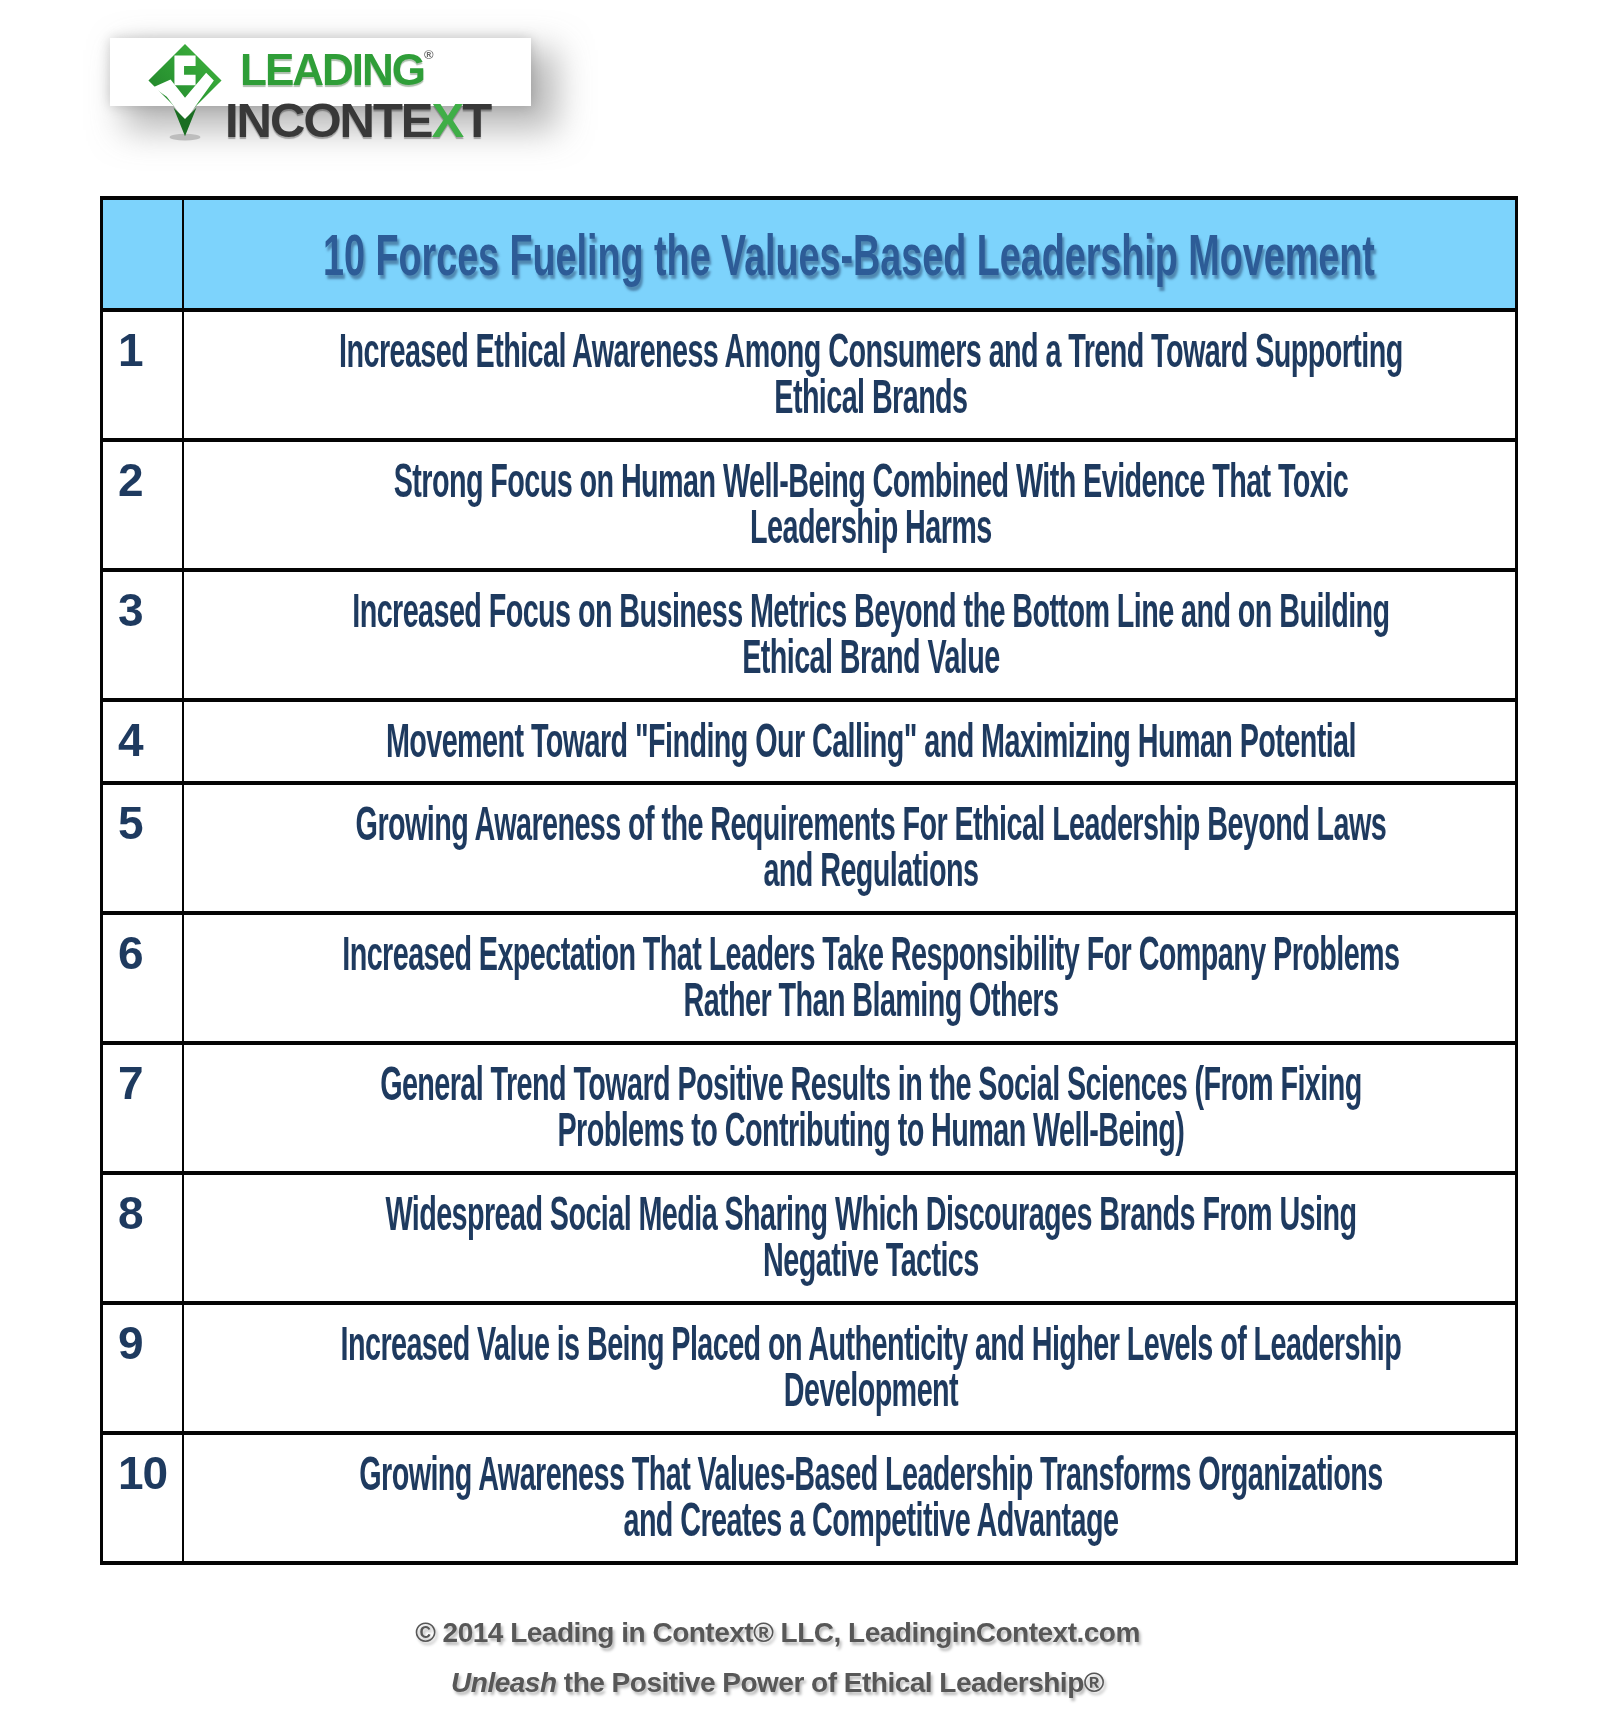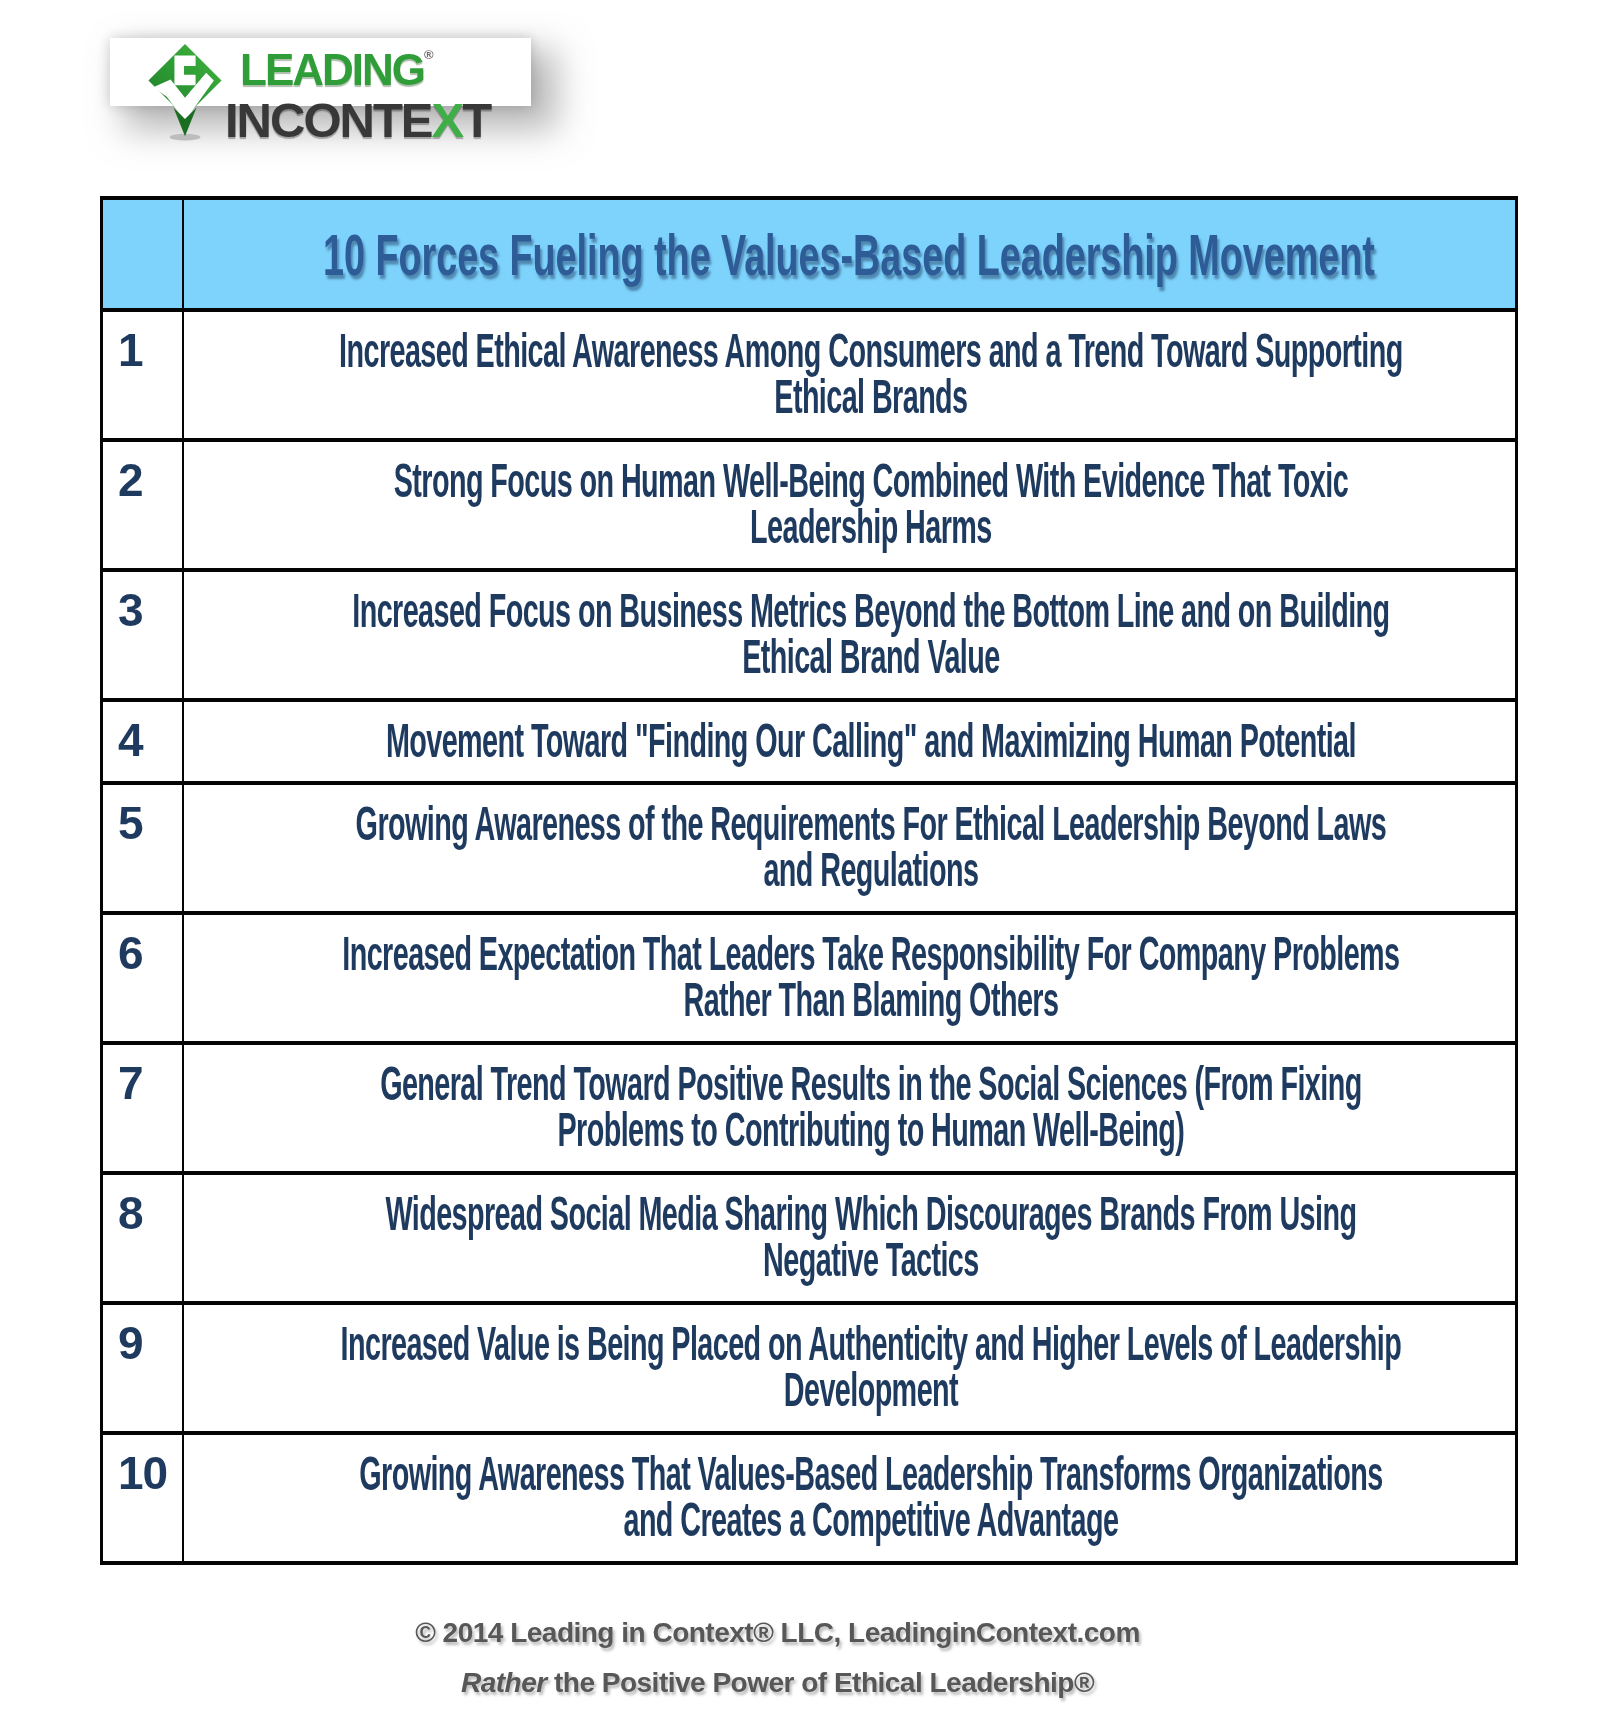--- a/index.html
+++ b/index.html
@@ -178,14 +178,14 @@
             <span class="cell-line">Growing Awareness That Values-Based Leadership Transforms Organizations
 and Creates a Competitive Advantage</span>
           </td>
       </tr>
     </tbody>
   </table>
 </div>
 
 <div class="footer">
   <div>© 2014 Leading in Context® LLC, LeadinginContext.com</div>
-  <div><span class="it">Rather</span><span> the Positive Power of Ethical Leadership®</span></div>
+  <div><span class="it">Unleash</span><span> the Positive Power of Ethical Leadership®</span></div>
 </div>
 
 </body></html>

